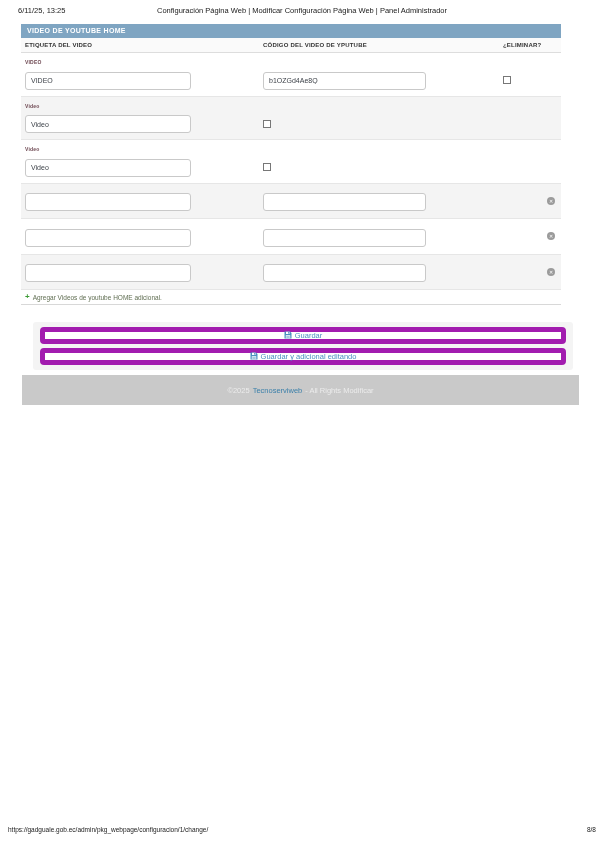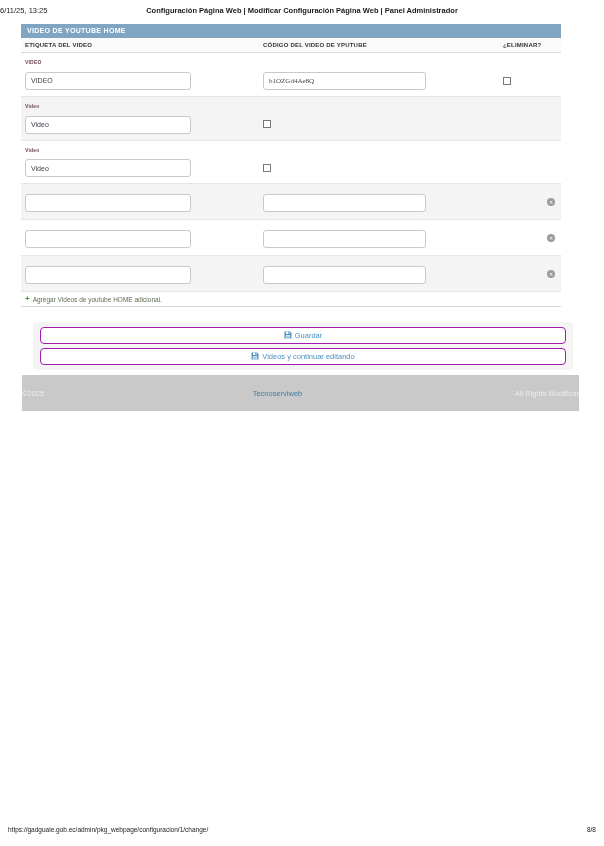--- a/index.html
+++ b/index.html
@@ -5,22 +5,22 @@
   * { margin:0; padding:0; box-sizing:border-box; }
   html,body { background:#ffffff; }
   body {
     width:604px; height:846px; position:relative;
     font-family:"Liberation Sans", sans-serif;
     -webkit-font-smoothing:antialiased;
   }
 
   
   .print-header { position:absolute; top:6px; left:0; width:604px; height:12px; }
-  .print-date { position:absolute; left:0; top:0; font-size:7.5px; color:#1a1a1a; }
-  .print-title { position:absolute; left:0; top:0; width:100%; text-align:center; font-size:7.5px; color:#1a1a1a;font-weight:bold; }
+  .print-date { position:absolute; left:18px; top:0; font-size:7.5px; color:#1a1a1a; }
+  .print-title { position:absolute; left:0; top:0; width:100%; text-align:center; font-size:7.5px; color:#1a1a1a; }
 
   
   .panel { position:absolute; left:21px; top:24px; width:540px; }
   .panel-titlebar {
     height:14px; background:#7fa5c2; color:#ffffff;
     font-size:7px; font-weight:bold; letter-spacing:.3px;
     line-height:14px; padding-left:6px; text-transform:uppercase;
   }
   .col-header {
     display:grid; grid-template-columns:238px 240px 1fr;
@@ -34,21 +34,21 @@
   .field-label {
     font-size:5px; font-weight:bold; color:#6e4852;
     letter-spacing:.2px; margin:2px 0 4px 0; display:block; min-height:5px;
   }
   .row-grid { display:grid; grid-template-columns:238px 240px 1fr; align-items:center; }
   .txt-input {
     width:166px; height:18px; border:1px solid #c9c9c9; border-radius:3px;
     font-family:"Liberation Sans", sans-serif; font-size:7px; color:#3a3f46;
     padding:0 5px; background:#ffffff; outline:none;
   }
-  .txt-input.code { width:163px;font-family:Liberation Serif, serif; }
+  .txt-input.code { width:163px; }
   .chk {
     appearance:none; -webkit-appearance:none;
     width:8px; height:8px; border:1px solid #777777; background:#ffffff;
     margin-left:0; cursor:pointer;
   }
   .empty-row { padding:7px 4px; }
   .empty-row .row-grid { align-items:center; }
   .del-cell { display:flex; justify-content:flex-end; padding-right:2px; }
   .circle-x {
     width:8px; height:8px; border-radius:50%; background:#9b9b9b;
@@ -66,31 +66,31 @@
   .add-link { font-size:6.5px; color:#606e52; text-decoration:none; cursor:pointer; }
 
   
   .submit-panel {
     position:absolute; left:33px; top:322px; width:540px;
     background:#f4f4f4; border-radius:3px; padding:5px 7px;
   }
   .btn {
     display:flex; align-items:center; justify-content:center; gap:3px;
     width:100%; height:17px; background:#ffffff;
-    border:1px solid #a21caf; border-radius:4px;
+    border:5px solid #a21caf; border-radius:4px;
     color:#4a8fc0; font-size:7.5px; font-family:"Liberation Sans", sans-serif;
     cursor:pointer;
   }
   .btn + .btn { margin-top:4px; }
   .save-svg { display:inline-block; }
 
   
   .site-footer {
-    position:absolute; left:22px; top:375px; width:557px; height:36px;
-    background:#c9c9c9; display:flex; align-items:center; justify-content:space-between;
+    position:absolute; left:22px; top:375px; width:557px; height:30px;
+    background:#c9c9c9; display:flex; align-items:center; justify-content:center;
     font-size:7.5px; gap:3px;
   }
   .f-light { color:#ececec; }
   .f-brand { color:#3c80aa; font-weight:normal; }
 
   
   .print-footer { position:absolute; top:826px; left:0; width:604px; height:10px; }
   .print-url { position:absolute; left:8px; top:0; font-size:6.5px; color:#1a1a1a; }
   .print-page { position:absolute; right:8px; top:0; font-size:6.5px; color:#1a1a1a; }
 </style>
@@ -190,21 +190,21 @@
     <span class="save-svg">
       <svg width="8" height="8" viewBox="0 0 16 16">
           <path d="M1 1 h11 l3 3 v11 h-14 z" fill="#4a8fc0"></path>
           <rect x="4" y="1.5" width="7" height="4.5" fill="#ffffff"></rect>
           <rect x="8.2" y="2.2" width="1.8" height="3" fill="#4a8fc0"></rect>
           <rect x="3.5" y="8.5" width="9" height="6" fill="#ffffff"></rect>
           <rect x="4.5" y="10" width="7" height="1" fill="#4a8fc0"></rect>
           <rect x="4.5" y="12" width="7" height="1" fill="#4a8fc0"></rect>
         </svg>
     </span>
-    <span>Videos y continuar editando</span>
+    <span>Guardar y adicional editando</span>
   </button>
 </div>
 
 <div class="site-footer">
   <span class="f-light">©2025</span>
   <span class="f-brand">Tecnoserviweb</span>
   <span class="f-light">- All Rights Modificar</span>
 </div>
 
 <div class="print-footer">

